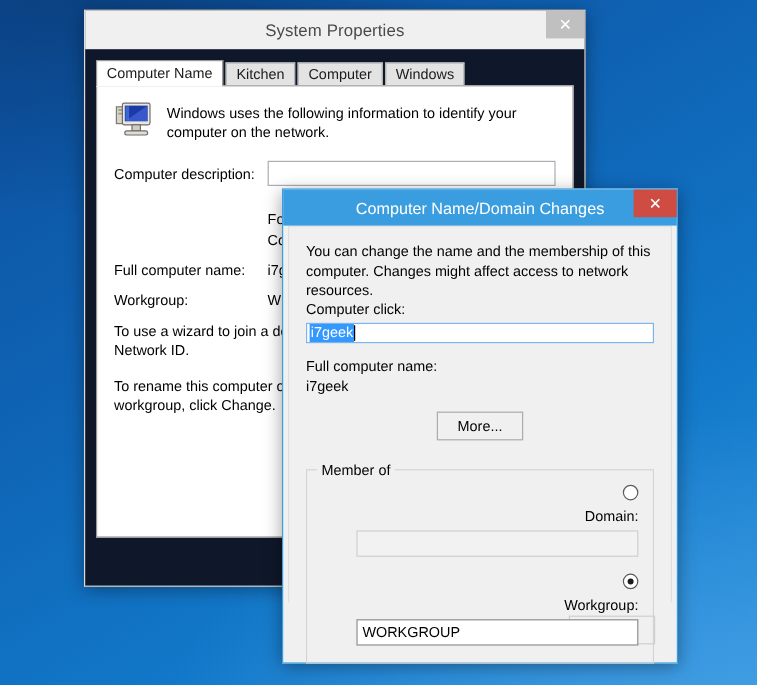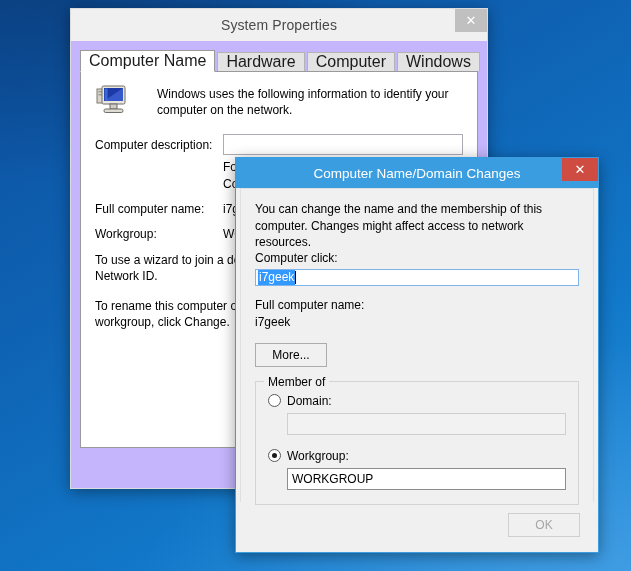--- a/index.html
+++ b/index.html
@@ -75,21 +75,21 @@
     position: absolute;
     background: #f0f0f0;
     box-shadow: 0 3px 14px rgba(0,0,0,0.38);
   }
 
   
   #sysprops {
     left: 70px; top: 8px;
     width: 418px; height: 481px;
     border: 1px solid #dcdcdc;
-    background: #c4b5fd;
+    background: #0f172a;
     display: flex; flex-direction: column;
   }
   #sysprops .titlebar {
     height: 32px;
     position: relative;
     display: flex; align-items: center; justify-content: center;
     flex: 0 0 auto;
     background: #f0f0f0;
   }
   #sysprops .title-text {
@@ -121,21 +121,21 @@
     position: relative;
     z-index: 2;
   }
   .tab {
     height: 19px;
     padding: 0 8px;
     margin-right: 2px;
     background: #e3e3e3;
     border: 1px solid #b4b4b4;
     border-bottom: none;
-    font-size: 16px;
+    font-size: 12px;
     color: #1a1a1a;
     display: flex; align-items: center;
     cursor: pointer;
     white-space: nowrap;
   }
   .tab.active {
     height: 22px;
     background: #ffffff;
     border-color: #9a9a9a;
     border-bottom: 1px solid #ffffff;
@@ -148,26 +148,26 @@
     background: #ffffff;
     border: 1px solid #9a9a9a;
     padding: 12px 14px;
     position: relative;
     min-height: 0;
     font-size: 12px;
     color: #000;
     overflow: hidden;
   }
 
-  .intro-row { display: flex; gap: 28px; align-items: flex-start; margin-bottom: 16px; }
+  .intro-row { display: flex; gap: 10px; align-items: flex-start; margin-bottom: 16px; }
   .intro-text { line-height: 1.35; padding-top: 2px; }
 
   .pc-icon { width: 34px; height: 32px; flex: 0 0 auto; }
 
-  .field-row { display: flex; align-items: center; margin-bottom: 4px; }
+  .field-row { display: flex; align-items: center; margin-bottom: 20px; }
   .field-label { width: 128px; flex: 0 0 auto; font-size: 12px; }
   .text-input {
     flex: 1 1 auto;
     height: 21px;
     border: 1px solid #abadb3;
     background: #ffffff;
     font-family: "Liberation Sans", sans-serif;
     font-size: 12px;
     padding: 0 3px;
     color: #000;
@@ -184,21 +184,21 @@
   .para { line-height: 1.35; margin-bottom: 14px; }
 
   #sysprops .btnbar {
     flex: 0 0 auto;
     height: 40px;
   }
 
   
   #cndlg {
     left: 235px; top: 157px;
-    width: 364px; height: 396px;
+    width: 330px; height: 396px;
     border: 1px solid #3a9de0;
     background: #f0f0f0;
     display: flex; flex-direction: column;
   }
   #cndlg .titlebar {
     flex: 0 0 auto;
     height: 30px;
     background: #3a9de0;
     position: relative;
     display: flex; align-items: center; justify-content: center;
@@ -250,49 +250,49 @@
   .caret {
     display: inline-block;
     width: 1px;
     height: 13px;
     background: #000;
     margin-left: 0px;
   }
   .full-name-block { margin-bottom: 14px; }
   .full-name-block .lbl { margin-bottom: 3px; }
 
-  .more-row { display: flex; justify-content: flex-start; margin-bottom: 14px; }
+  .more-row { display: flex; justify-content: center; margin-bottom: 24px; }
   .btn {
     min-width: 72px;
     height: 24px;
     background: #f0f0f0;
     border: 1px solid #acacac;
     font-family: "Liberation Sans", sans-serif;
     font-size: 12px;
     color: #000;
     cursor: pointer;
     display: inline-flex; align-items: center; justify-content: center;
   }
   .btn.disabled { color: #a6a6a6; border-color: #cfcfcf; cursor: default; }
   .btn.default { border-color: #707070; }
 
   .groupbox {
     border: 1px solid #d4d4d4;
-    padding: 12px 12px 14px 12px;
+    padding: 12px 12px 14px 22px;
     margin-bottom: 16px;
     position: relative;
   }
   .groupbox > .gb-title {
     position: absolute;
     top: -7px; left: 8px;
     background: #f0f0f0;
     padding: 0 4px;
     font-size: 12px;
   }
-  .radio-row { display: flex; align-items: flex-start; gap: 6px; margin-bottom: 5px; cursor: pointer; }
+  .radio-row { display: flex; align-items: flex-end; gap: 6px; margin-bottom: 5px; cursor: pointer; flex-direction: column; }
   .radio {
     width: 13px; height: 13px; flex: 0 0 auto;
     border: 1px solid #5a5a5a;
     border-radius: 50%;
     background: #ffffff;
     position: relative;
   }
   .radio.checked::after {
     content: "";
     position: absolute;
@@ -343,21 +343,21 @@
 
   <div class="titlebar">
     <span class="title-text">System Properties</span>
     <div class="close-btn">✕</div>
   </div>
 
   <div class="win-body">
 
     <div class="tabstrip">
       <div class="tab active">Computer Name</div>
-      <div class="tab">Hardware</div>
+      <div class="tab">Kitchen</div>
       <div class="tab">Computer</div>
       <div class="tab">Windows</div>
     </div>
 
     <div class="tabpanel">
 
       <div class="intro-row">
         <span class="pc-icon">
           <svg width="34" height="32" viewBox="0 0 34 32">
             <rect x="2" y="5" width="7" height="14" fill="#d8d4c8" stroke="#7d7a70" stroke-width="1"></rect>

